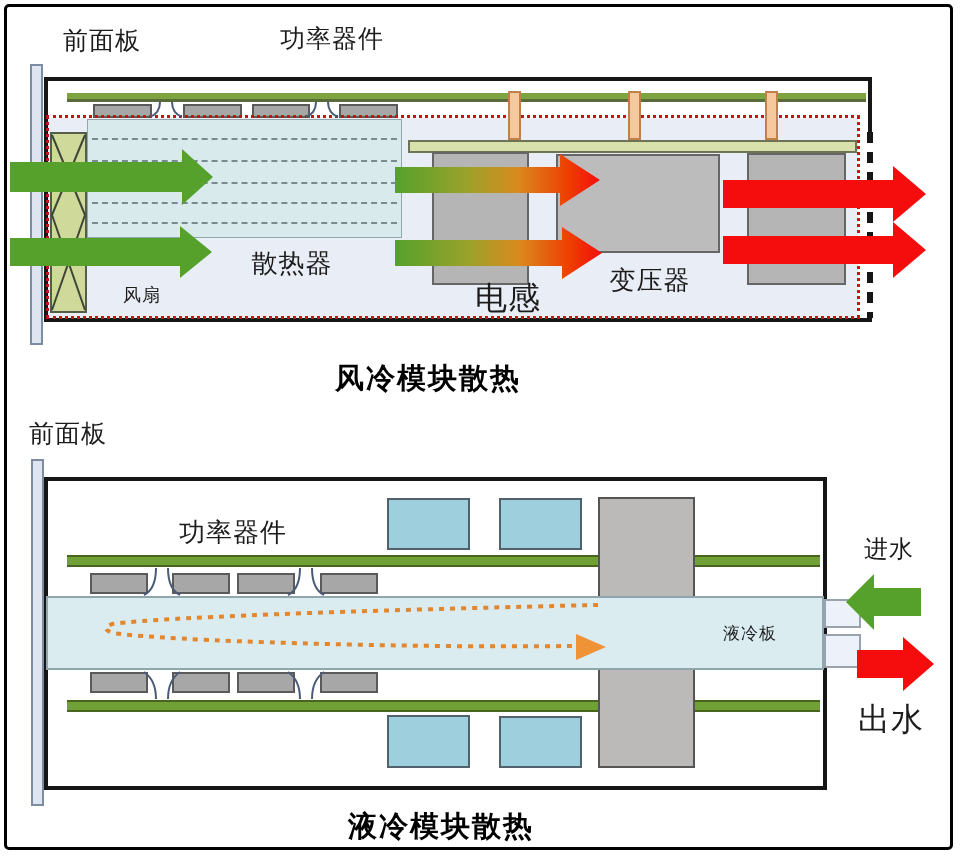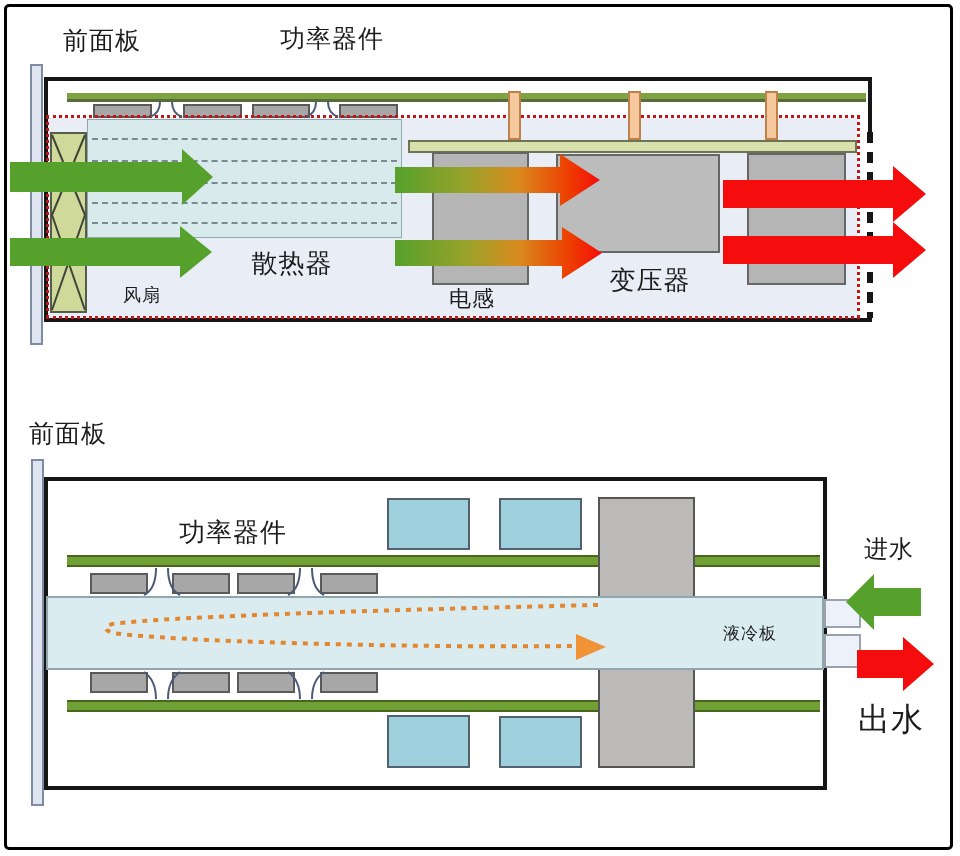--- a/index.html
+++ b/index.html
@@ -57,21 +57,21 @@
 
   
   #vec{left:0;top:0;width:960px;height:856px;z-index:20;pointer-events:none;}
   .lbl{position:absolute;transform:translate(-50%,-50%);white-space:nowrap;font-size:25px;
        letter-spacing:1px;color:#1c1c1c;z-index:30;text-align:center;}
   .title{font-weight:bold;font-size:29px;letter-spacing:2px;color:#000;}
   #lbl-fp-top{left:102px;top:40px;}
   #lbl-pd-top{left:332px;top:38px;}
   #lbl-fan{left:142px;top:295px;font-size:18px;}
   #lbl-hs{left:292px;top:263px;font-size:26px;}
-  #lbl-ind{left:472px;top:299px;font-size:22px;}
+  #lbl-ind{left:508px;top:299px;font-size:32px;}
   #lbl-trf{left:650px;top:280px;font-size:26px;}
   #lbl-title-top{left:428px;top:379px;}
   #lbl-fp-bot{left:68px;top:433px;}
   #lbl-pd-bot{left:233px;top:532px;font-size:26px;}
   #lbl-circ{left:527px;top:629px;font-size:25px;}
   #lbl-cp{left:750px;top:633px;font-size:17px;}
   #lbl-inlet{left:889px;top:549px;font-size:24px;}
   #lbl-outlet{left:891px;top:720px;font-size:32px;}
   #lbl-title-bot{left:441px;top:827px;}
 </style>
@@ -171,19 +171,21 @@
     <polygon fill="#55a12c" points="846,602 874,574 874,588 921,588 921,616 874,616 874,630"></polygon>
     <polygon fill="#f50d0d" points="857,650 903,650 903,637 934,664 903,691 903,678 857,678"></polygon>
   </svg>
 
   <div class="lbl" id="lbl-fp-top">前面板</div>
   <div class="lbl" id="lbl-pd-top">功率器件</div>
   <div class="lbl" id="lbl-fan">风扇</div>
   <div class="lbl" id="lbl-hs">散热器</div>
   <div class="lbl" id="lbl-ind">电感</div>
   <div class="lbl" id="lbl-trf">变压器</div>
+  <div class="lbl title" id="lbl-title-top">风冷模块散热</div>
 
   <div class="lbl" id="lbl-fp-bot">前面板</div>
   <div class="lbl" id="lbl-pd-bot">功率器件</div>
   <div class="lbl" id="lbl-cp">液冷板</div>
   <div class="lbl" id="lbl-inlet">进水</div>
   <div class="lbl" id="lbl-outlet">出水</div>
+  <div class="lbl title" id="lbl-title-bot">液冷模块散热</div>
 </div>
 
 </body></html>

